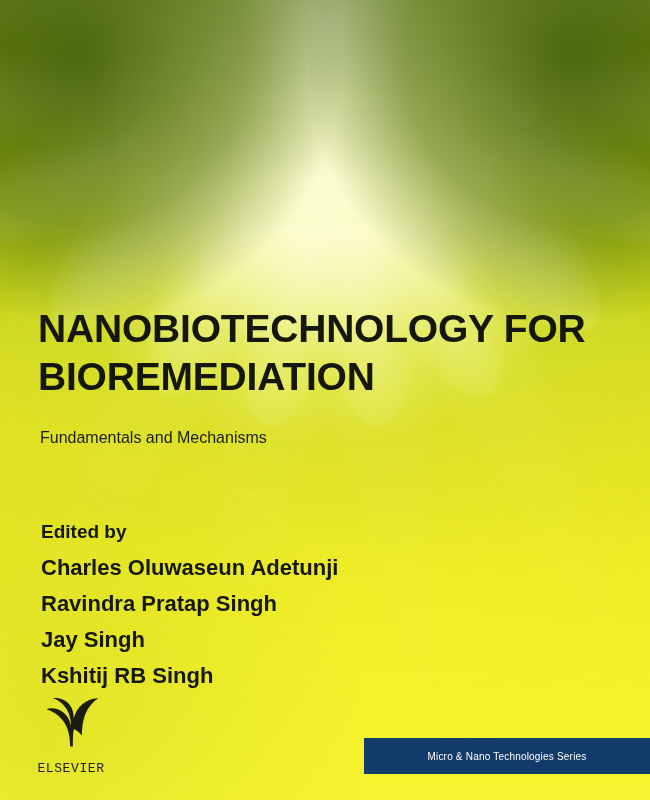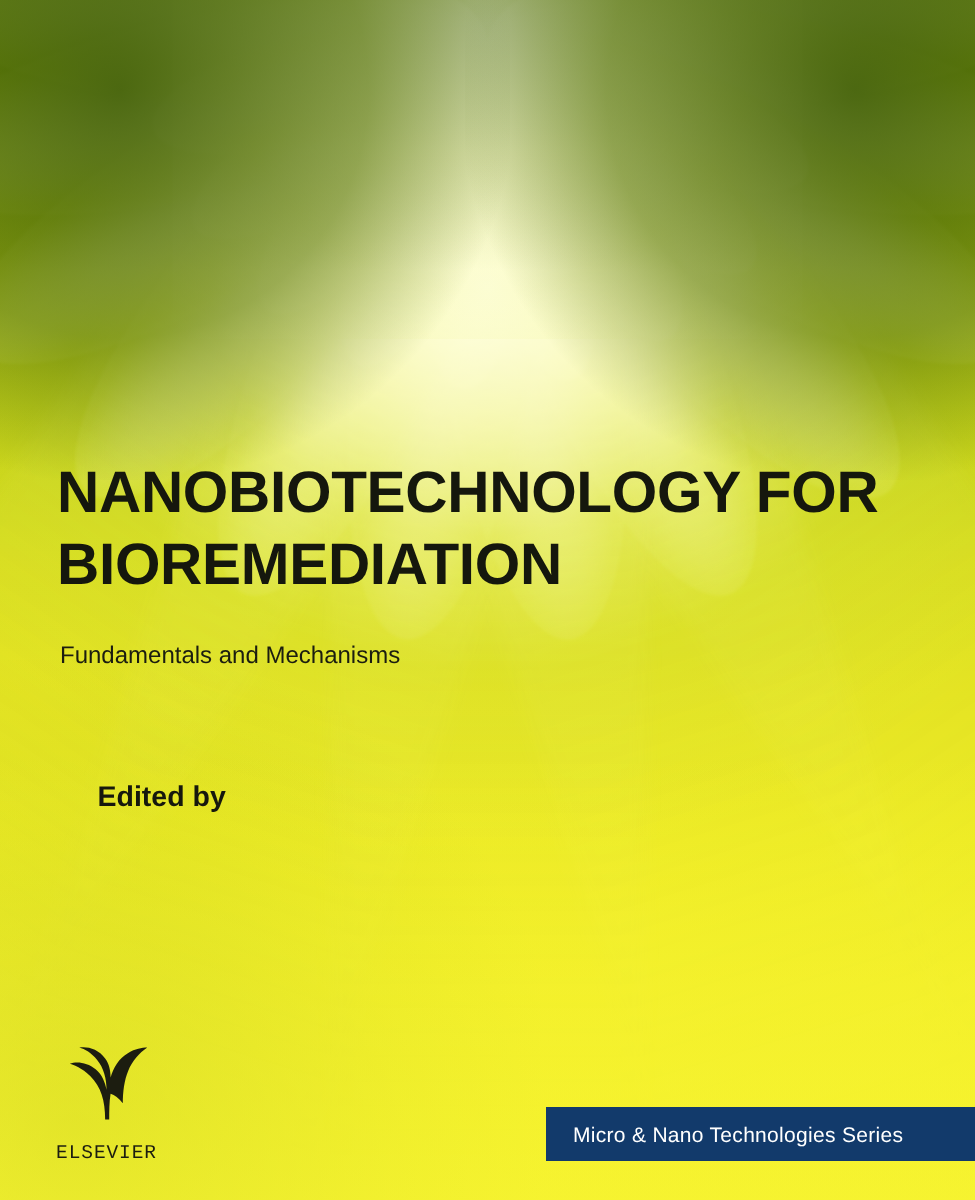--- a/index.html
+++ b/index.html
@@ -200,21 +200,20 @@
     line-height: 26px;
     font-weight: normal;
   }
   .edited-by {
     position: absolute;
     left: 41px;
     top: 521px;
     color: #16180d;
     font-size: 19px;
     font-weight: bold;
-    margin-left: 24px;
   }
   .editors {
     position: absolute;
     left: 41px;
     top: 550px;
     width: 560px;
   }
   .editor {
     color: #16180d;
     font-size: 22px;
@@ -254,22 +253,23 @@
   .series-banner {
     position: absolute;
     right: 0;
     bottom: 26px;
     height: 36px;
     min-width: 250px;
     background: #123a6b;
     color: #ffffff;
     display: flex;
     align-items: center;
+    justify-content: center;
     padding: 0 18px;
-    font-size: 14px;
+    font-size: 10px;
     letter-spacing: 0.2px;
   }
 </style>
 </head>
 <body>
 
 <div class="cover">
 
   <div class="art">
     <div class="art-base"></div>
@@ -367,20 +367,26 @@
   </div>
 
   <div class="text-layer">
 
     <div class="title">NANOBIOTECHNOLOGY FOR BIOREMEDIATION</div>
 
     <div class="subtitle">Fundamentals and Mechanisms</div>
 
     <div class="edited-by">Edited by</div>
 
+    <div class="editors">
+      <div class="editor">Charles Oluwaseun Adetunji</div>
+      <div class="editor">Ravindra Pratap Singh</div>
+      <div class="editor">Jay Singh</div>
+      <div class="editor">Kshitij RB Singh</div>
+    </div>
 
     <div class="logo">
       <svg class="tree" viewBox="0 0 64 64" aria-hidden="true">
         <path d="M31 60 C31 46 28 36 20 28 C14 22 8 20 5 19 C10 17 18 18 24 23 C29 27 31 33 32 38 C32 30 30 22 25 16 C21 11 16 8 12 7 C18 6 26 8 31 15 C34 19 35 24 35 29 C37 22 41 15 48 11 C53 8 58 7 62 7 C56 11 51 17 48 24 C45 31 44 40 44 48 C41 44 38 42 35 41 C34 47 34 54 34 60 Z" fill="#1c1d10"></path>
       </svg>
       <div class="brand">ELSEVIER</div>
     </div>
 
     <div class="series-banner">
       <span>Micro &amp; Nano Technologies Series</span>

